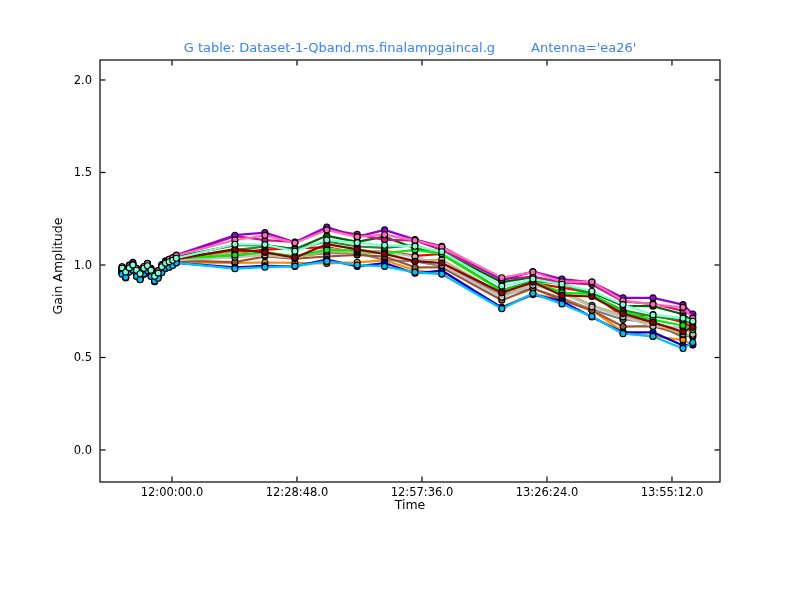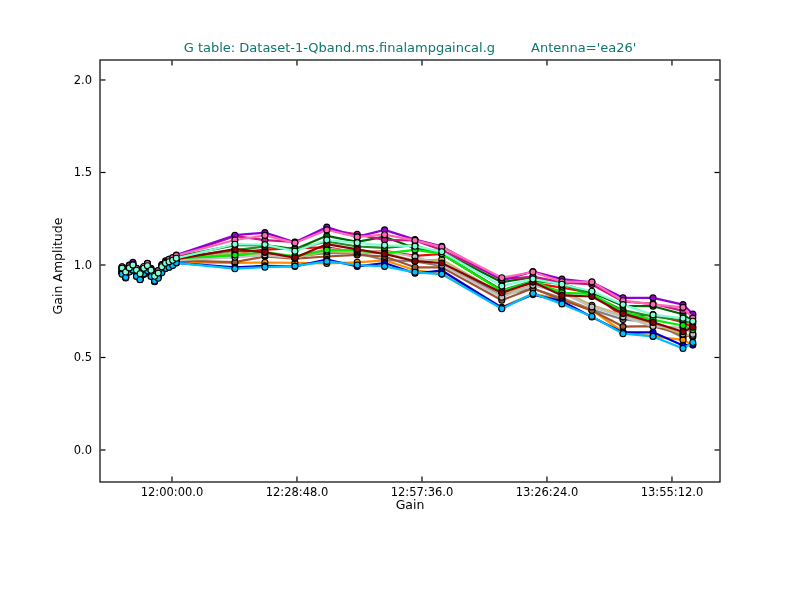--- a/index.html
+++ b/index.html
@@ -1,20 +1,20 @@
 <!DOCTYPE html>
 <html><head>
 <meta charset="utf-8">
 <style>
   html,body{margin:0;padding:0;background:#ffffff;}
   #figure{position:relative;width:800px;height:600px;background:#ffffff;
           font-family:"DejaVu Sans","Liberation Sans",sans-serif;overflow:hidden;}
   #plot-svg{position:absolute;left:0;top:0;}
   .fig-title{position:absolute;left:100px;top:40px;width:620px;display:flex;
-             justify-content:center;gap:36px;font-size:13px;color:#0f766e;white-space:nowrap;}
+             justify-content:center;gap:36px;font-size:13px;color:#3b82f6;white-space:nowrap;}
   .ylabel{position:absolute;left:57px;top:266px;transform:translate(-50%,-50%) rotate(-90deg);
           font-size:12.5px;color:#000;white-space:nowrap;}
   .xlabel{position:absolute;left:100px;top:497px;width:620px;text-align:center;
           font-size:12.5px;color:#000;}
 </style>
 </head>
 <body>
 
 <div id="figure">
   <svg id="plot-svg" width="800" height="600">
@@ -576,14 +576,14 @@
       <text x="92" y="176.48399824638318" text-anchor="end" font-size="11.5" fill="#000">1.5</text>
       <line x1="100.6" y1="79.98071021481809" x2="105.5" y2="79.98071021481809" stroke="#000000" stroke-width="1.2"></line>
       <line x1="719.4" y1="79.98071021481809" x2="714.5" y2="79.98071021481809" stroke="#000000" stroke-width="1.2"></line>
       <text x="92" y="83.98071021481809" text-anchor="end" font-size="11.5" fill="#000">2.0</text>
     </svg>
   <div class="fig-title">
     <span>G table: Dataset-1-Qband.ms.finalampgaincal.g</span>
     <span>Antenna='ea26'</span>
   </div>
   <div class="ylabel">Gain Amplitude</div>
-  <div class="xlabel">Gain</div>
+  <div class="xlabel">Time</div>
 </div>
 
 </body></html>

